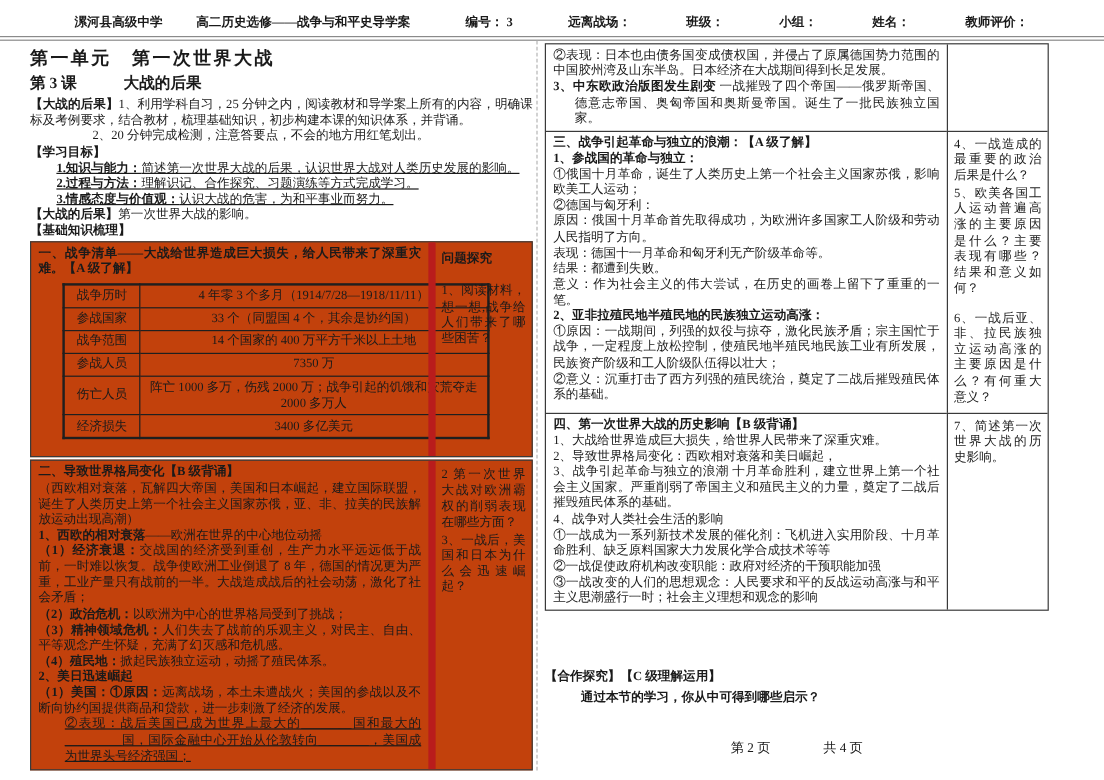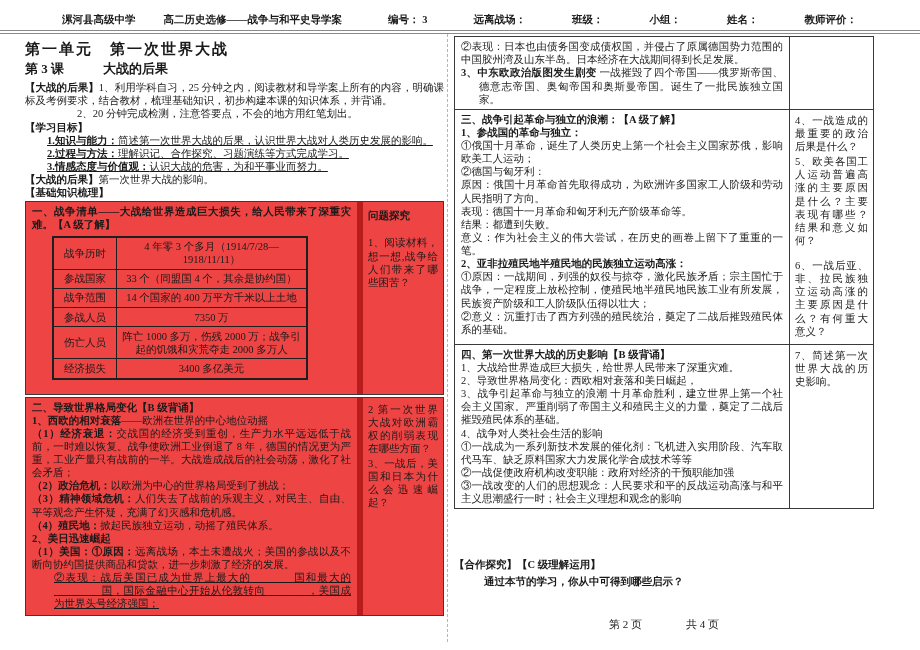--- a/index.html
+++ b/index.html
@@ -24,28 +24,28 @@
   
   .p{margin:0;text-align:justify;}
   .b{font-weight:bold;}
   .center{}
   .unit-title{font-size:15px;font-weight:bold;letter-spacing:2px;margin:1px 0 2px;}
   .lesson-title{font-size:13px;font-weight:bold;margin:0 0 4px;}
   .indent1{margin-left:22px;text-decoration:underline;}
   .indent2{margin-left:52px;}
   .hang{padding-left:18px;text-indent:-18px;}
   
-  .box{border:1px solid #3a3a3a;display:flex;margin-top:2px;background:#ef4444;}
+  .box{border:1px solid #3a3a3a;display:flex;margin-top:2px;background:#c2410c;}
   .box-main{flex:1;padding:3px 6px 4px 6px;min-width:0;}
   .box-side{width:86px;border-left:6px solid #b91c1c;padding:5px 5px;box-sizing:border-box;}
   .explore-title{font-weight:bold;margin:2px 0 14px;}
   .q{margin:0 0 2px;text-align:justify;}
   .q3-space{font-family:Liberation Serif, serif;}
   
-  .war-table{border-collapse:collapse;border:2px solid #1f1f1f;margin:4px 0 10px 20px;width:256px;}
+  .war-table{border-collapse:collapse;border:2px solid #1f1f1f;margin:4px 0 10px 20px;width:356px;}
   .war-table td{border:1px solid #1f1f1f;padding:2.5px 3px;text-align:center;}
   .war-table td.k{width:56px;}
   
   .p2box{display:grid;grid-template-columns:1fr 84px;border:1px solid #3a3a3a;margin-top:2px;}
   .p2cell{padding:3px 6px;min-width:0;box-sizing:border-box;}
   .p2side{border-left:1px solid #3a3a3a;padding:4px 5px;box-sizing:border-box;}
   .row2{border-top:1px solid #3a3a3a;}
   .sideA{min-height:52px;}
   .q6-space{margin-top:12px;}
   
@@ -118,20 +118,21 @@
       </div>
       <div class="box-side">
         <div class="explore-title">问题探究</div>
         <p class="q">1、阅读材料，想一想,战争给人们带来了哪些困苦？</p>
       </div>
     </div>
 
     <div class="box">
       <div class="box-main">
         <p class="p b">二、导致世界格局变化【B 级背诵】</p>
+        <p class="p">（西欧相对衰落，瓦解四大帝国，美国和日本崛起，建立国际联盟，诞生了人类历史上第一个社会主义国家苏俄，亚、非、拉美的民族解放运动出现高潮）</p>
         <p class="p"><span class="b">1、西欧的相对衰落</span><span>——欧洲在世界的中心地位动摇</span></p>
         <p class="p"><span class="b">（1）经济衰退：</span><span>交战国的经济受到重创，生产力水平远远低于战前，一时难以恢复。战争使欧洲工业倒退了 8 年，德国的情况更为严重，工业产量只有战前的一半。大战造成战后的社会动荡，激化了社会矛盾；</span></p>
         <p class="p"><span class="b">（2）政治危机：</span><span>以欧洲为中心的世界格局受到了挑战；</span></p>
         <p class="p"><span class="b">（3）精神领域危机：</span><span>人们失去了战前的乐观主义，对民主、自由、平等观念产生怀疑，充满了幻灭感和危机感。</span></p>
         <p class="p"><span class="b">（4）殖民地：</span><span>掀起民族独立运动，动摇了殖民体系。</span></p>
         <p class="p b">2、美日迅速崛起</p>
         <p class="p"><span class="b">（1）美国：①原因：</span><span>远离战场，本土未遭战火；美国的参战以及不断向协约国提供商品和贷款，进一步刺激了经济的发展。</span></p>
         <p class="p indent1"><span>②表现：</span><span>战后美国已成为世界上最大的________国和最大的_________国，国际金融中心开始从伦敦转向________，美国成为世界头号经济强国；</span></p>
 
       </div>
@@ -171,21 +172,21 @@
         <p class="q">5、欧美各国工人运动普遍高涨的主要原因是什么？主要表现有哪些？结果和意义如何？</p>
         <p class="q q6-space">6、一战后亚、非、拉民族独立运动高涨的主要原因是什么？有何重大意义？</p>
       </div>
 
       <div class="p2cell row2">
         <p class="p b">四、第一次世界大战的历史影响【B 级背诵】</p>
         <p class="p">1、大战给世界造成巨大损失，给世界人民带来了深重灾难。</p>
         <p class="p">2、导致世界格局变化：西欧相对衰落和美日崛起，</p>
         <p class="p">3、战争引起革命与独立的浪潮 十月革命胜利，建立世界上第一个社会主义国家。严重削弱了帝国主义和殖民主义的力量，奠定了二战后摧毁殖民体系的基础。</p>
         <p class="p">4、战争对人类社会生活的影响</p>
-        <p class="p">①一战成为一系列新技术发展的催化剂：飞机进入实用阶段、汽车取代马车、缺乏原料国家大力发展化学合成技术等等</p>
+        <p class="p">①一战成为一系列新技术发展的催化剂：飞机进入实用阶段、十月革命胜利、缺乏原料国家大力发展化学合成技术等等</p>
         <p class="p">②一战促使政府机构改变职能：政府对经济的干预职能加强</p>
         <p class="p">③一战改变的人们的思想观念：人民要求和平的反战运动高涨与和平主义思潮盛行一时；社会主义理想和观念的影响</p>
       </div>
       <div class="p2side row2">
         <p class="q">7、简述第一次世界大战的历史影响。</p>
       </div>
     </div>
 
     <div class="coop">
       <p class="p b">【合作探究】【C 级理解运用】</p>

